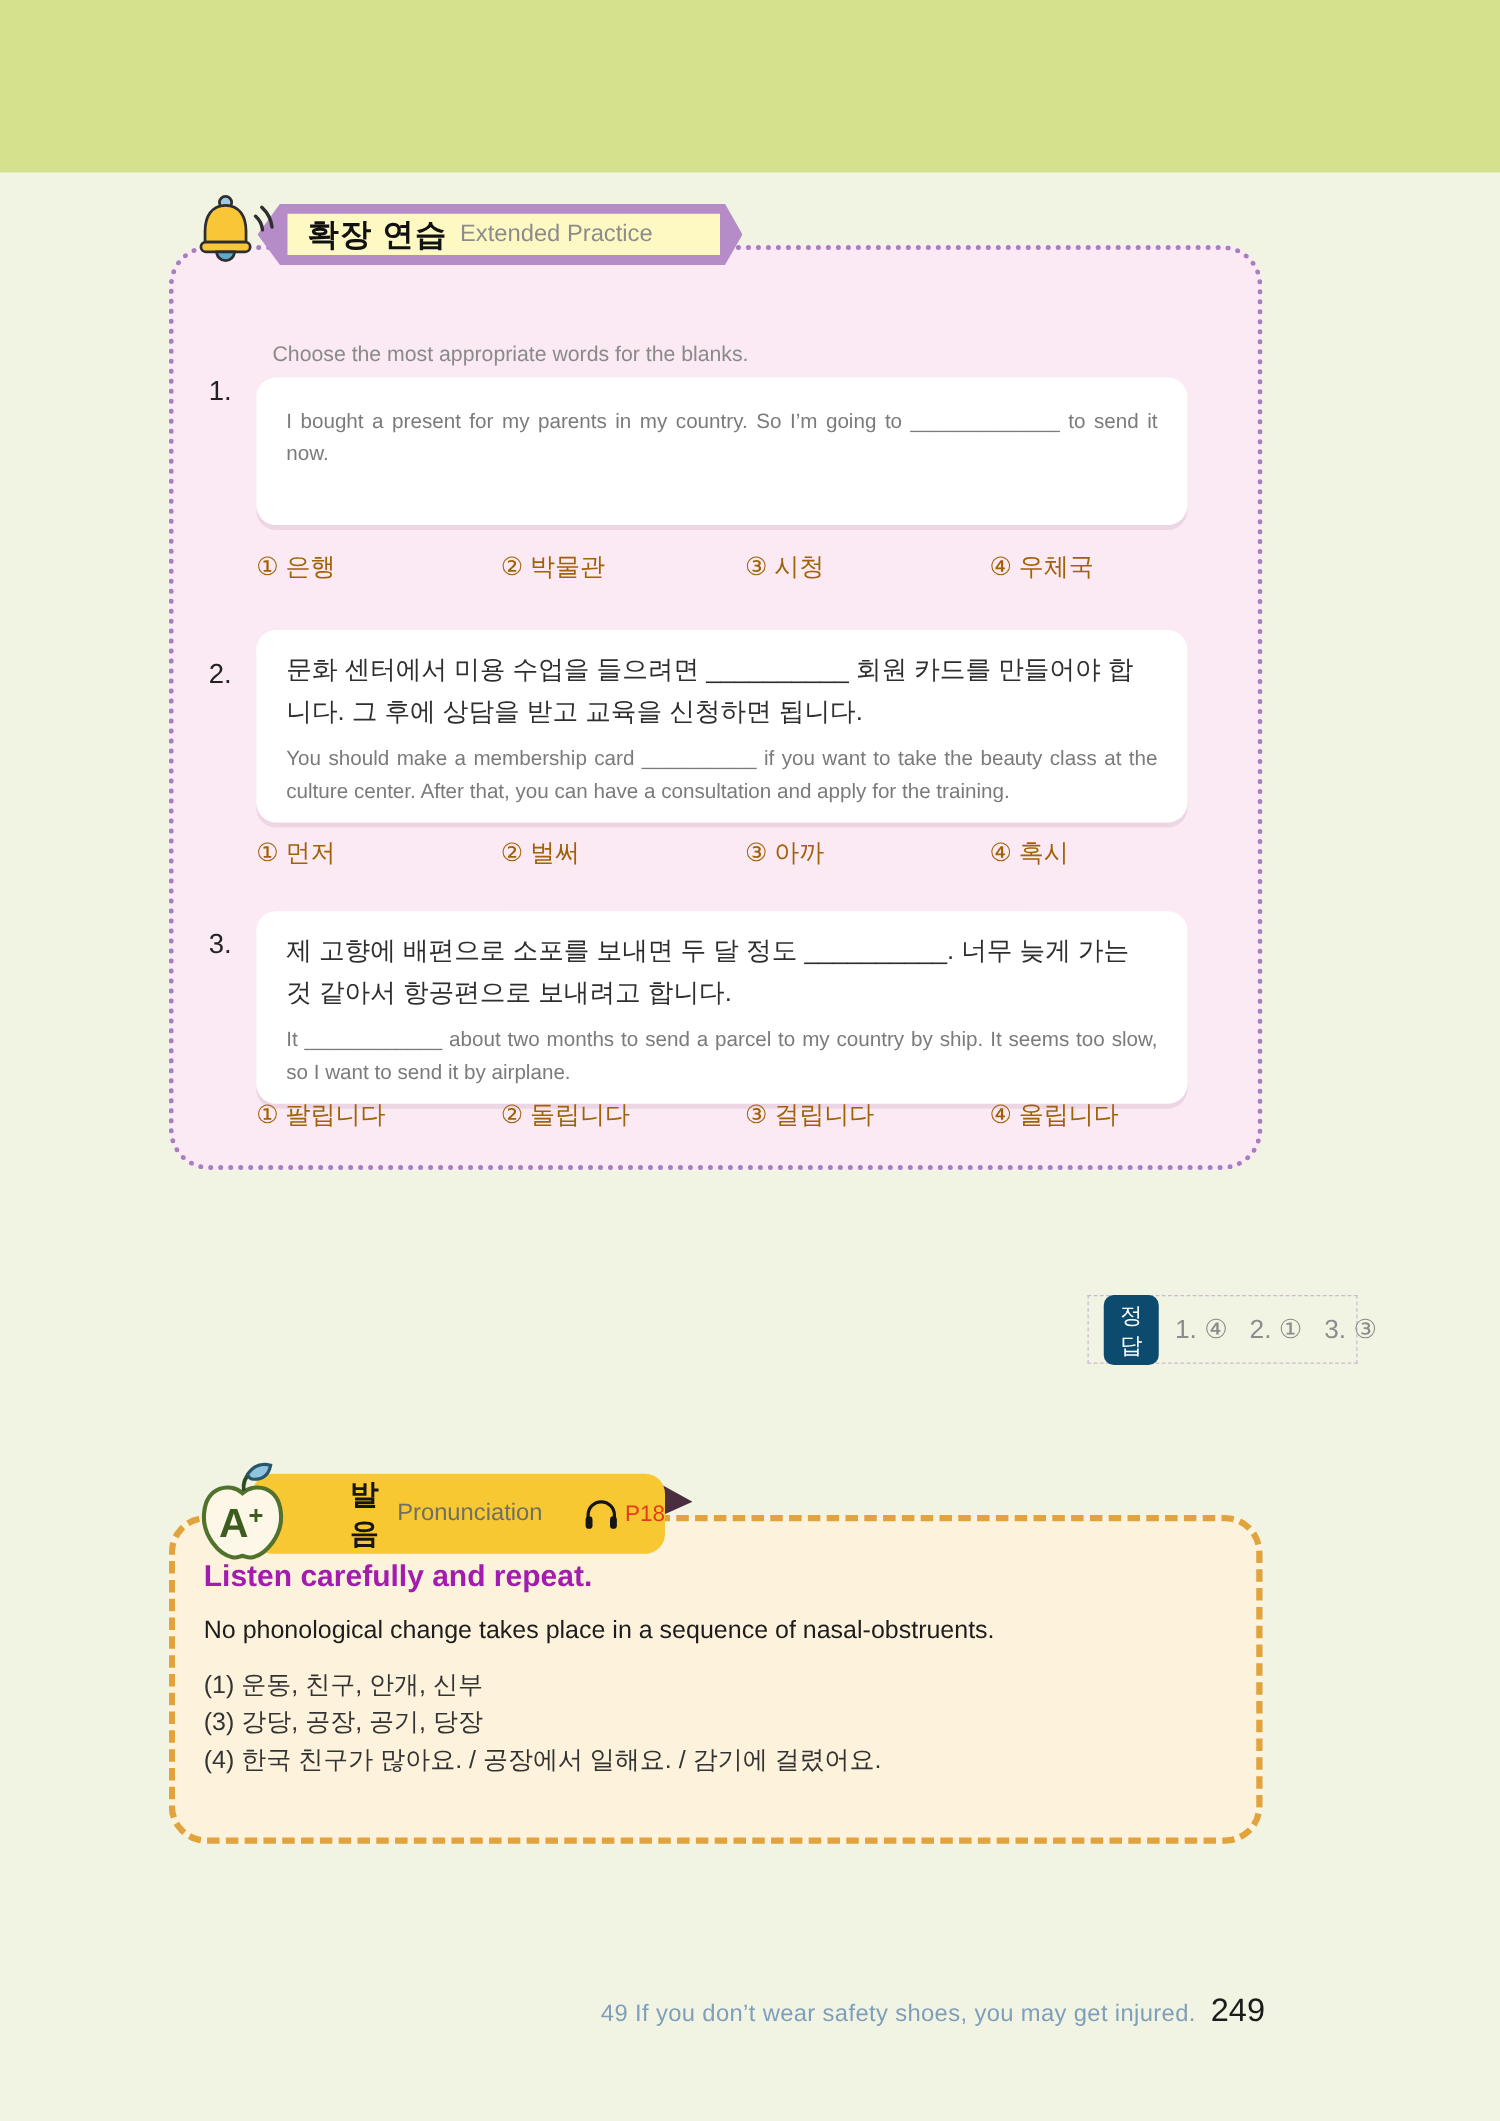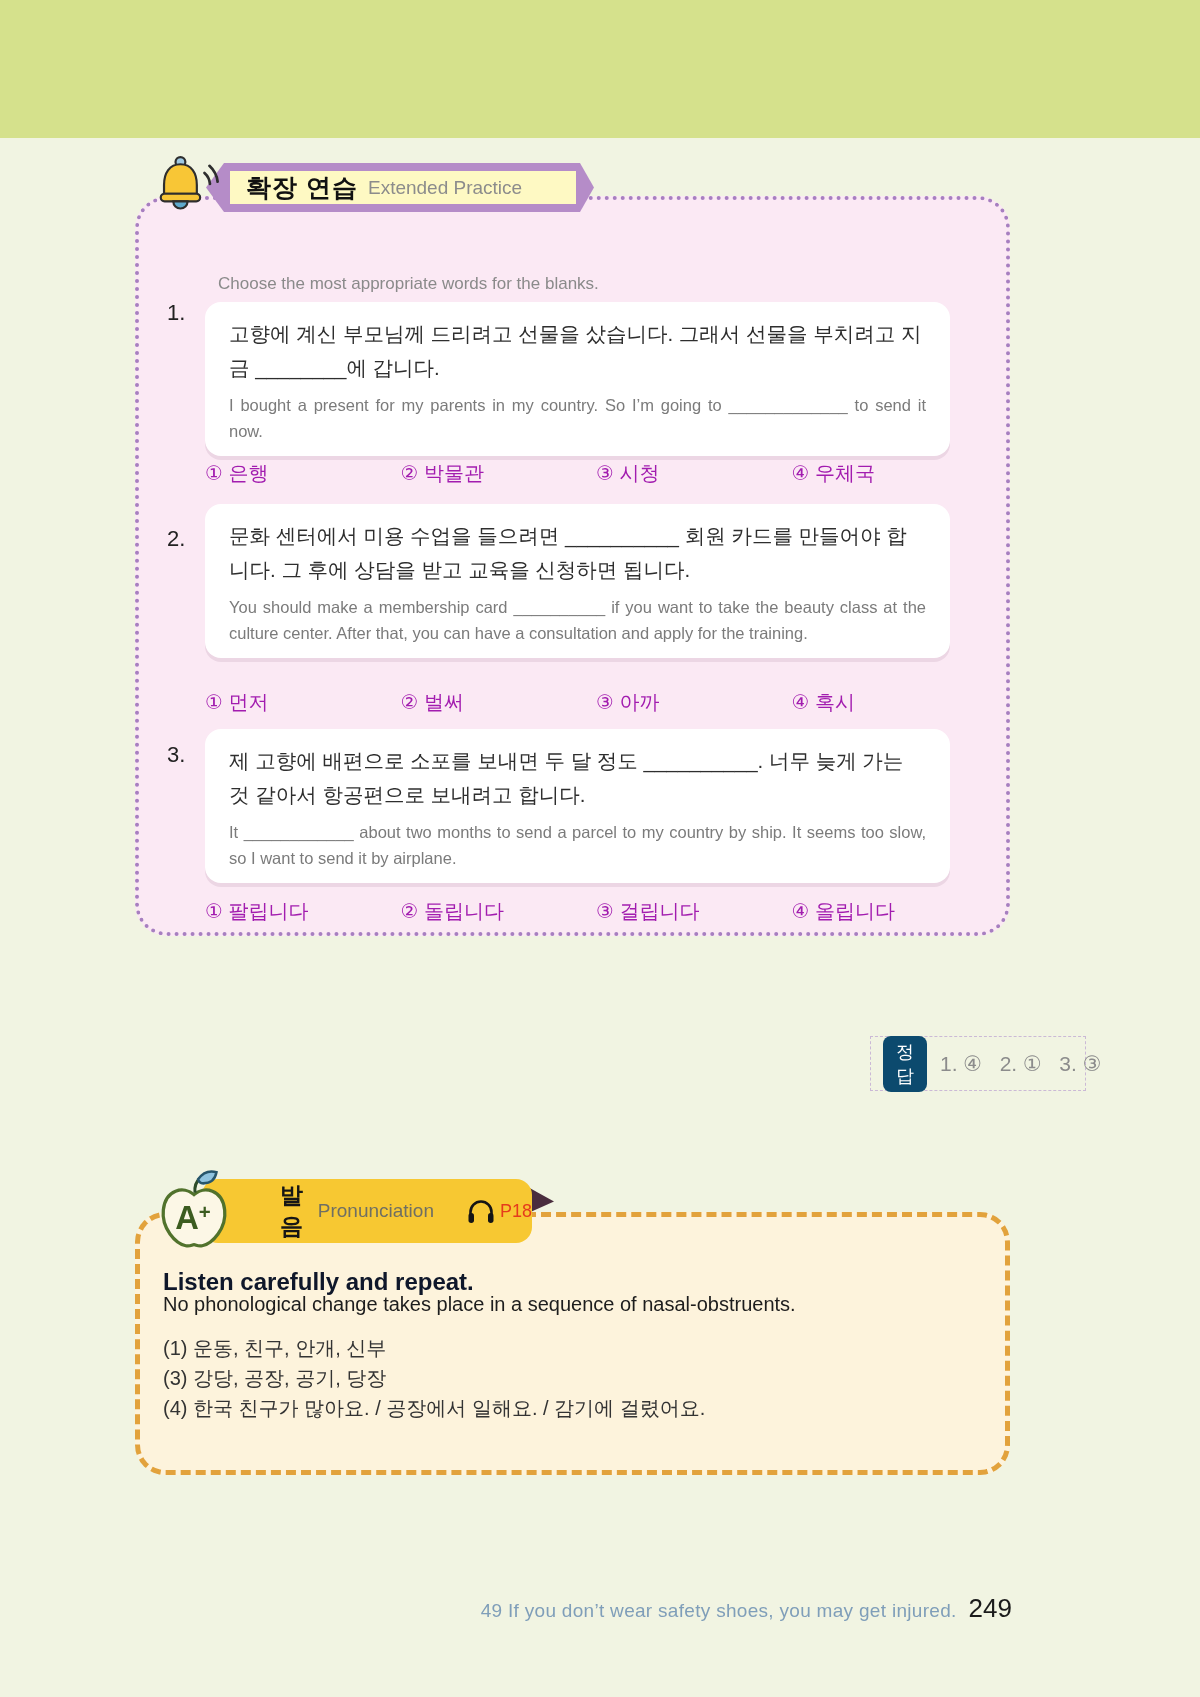--- a/index.html
+++ b/index.html
@@ -21,42 +21,42 @@
 
   .instruction-ko { position:absolute; left:162px; top:243px; font-size:22px; color:#1d1d1d; z-index:2; }
   .instruction-en { position:absolute; left:218px; top:274px; font-size:17px; color:#8a8a8a; z-index:2; }
 
   .q-num { position:absolute; font-size:22px; color:#222; z-index:2; }
   .q-card { position:absolute; left:205px; width:745px; background:#ffffff; border-radius:16px;
             padding:15px 24px 12px 24px; box-shadow:0 4px 0 #ecd6e4; z-index:2; }
   .q-ko { font-size:20.5px; color:#2e2e2e; line-height:34px; }
   .q-en { font-size:16.5px; color:#7b7b7b; line-height:26px; margin-top:7px; text-align:justify; }
   .opt-row { position:absolute; left:205px; width:782px; display:grid; grid-template-columns:repeat(4,1fr);
-             font-size:20px; color:#a21caf; z-index:2;margin-top:20px; }
+             font-size:20px; color:#a16207; z-index:2; }
 
   
   .answer-box { position:absolute; left:870px; top:1036px; width:216px; height:55px;
                 border:1.5px dashed #cbb9d6; display:flex; align-items:center; padding-left:12px; }
   .answer-badge { background:#0c4a6e; color:#ffffff; font-size:18px; padding:4px 13px; border-radius:8px;font-family:Liberation Serif, serif; }
   .answer-values { color:#8c8c8c; font-size:21px; margin-left:13px; white-space:pre; }
 
   
   .pron-box { position:absolute; left:135px; top:1212px; width:875px; height:263px;
               background:#fdf3dc; border:5px dashed #e2a23c; border-radius:30px; z-index:1; }
   .ribbon-fold { position:absolute; left:526px; top:1186px; width:28px; height:28px; background:#4a2d3e;
                  clip-path:polygon(0 0, 100% 55%, 0 100%); z-index:1; }
   .pron-banner { position:absolute; left:202px; top:1179px; width:330px; height:64px; background:#f7c832;
                  border-radius:16px; display:flex; align-items:center; padding-left:78px; z-index:2; }
   .pron-title-ko { font-size:23px; font-weight:bold; color:#161616; letter-spacing:1px; }
   .pron-title-en { font-size:19px; color:#6f6f63; margin-left:8px; }
   .phones-wrap { width:30px; height:30px; margin-left:32px; }
   .track-label { font-size:18px; color:#e53b1c; margin-left:4px; }
   .apple-wrap { position:absolute; left:148px; top:1166px; width:92px; height:92px; z-index:3; }
 
-  .pron-heading { position:absolute; left:163px; top:1248px; font-size:24px; font-weight:bold; color:#0f172a; z-index:2;margin-top:20px; }
+  .pron-heading { position:absolute; left:163px; top:1248px; font-size:24px; font-weight:bold; color:#a21caf; z-index:2; }
   .pron-desc { position:absolute; left:163px; top:1293px; font-size:20px; color:#1d1d1d; z-index:2; }
   .pron-items { position:absolute; left:163px; top:1333px; font-size:20px; color:#333; line-height:30px; z-index:2; }
 
   
   .footer { position:absolute; left:0; top:1593px; width:1012px; display:flex; justify-content:flex-end;
             align-items:baseline; gap:12px; }
   .footer-lesson { font-size:19px; color:#7f9eb9; letter-spacing:0.3px; }
   .footer-page { font-size:26px; color:#1b1b1b; }
 </style>
 </head>
@@ -82,21 +82,20 @@
     <div class="ep-ribbon-inner">
       <span class="ep-title-ko">확장 연습</span>
       <span class="ep-title-en">Extended Practice</span>
     </div>
   </div>
 
   <div class="instruction-en">Choose the most appropriate words for the blanks.</div>
 
   <div class="q-num" style="left:167px; top:300px;">1.</div>
   <div class="q-card" style="top:302px; min-height:118px;">
-    <div class="q-ko">고향에 계신 부모님께 드리려고 선물을 샀습니다. 그래서 선물을 부치려고 지금 ________에 갑니다.</div>
     <div class="q-en">I bought a present for my parents in my country. So I’m going to _____________ to send it now.</div>
   </div>
   <div class="opt-row" style="top:440px;">
     <span>① 은행</span>
     <span>② 박물관</span>
     <span>③ 시청</span>
     <span>④ 우체국</span>
   </div>
 
   <div class="q-num" style="left:167px; top:526px;">2.</div>

